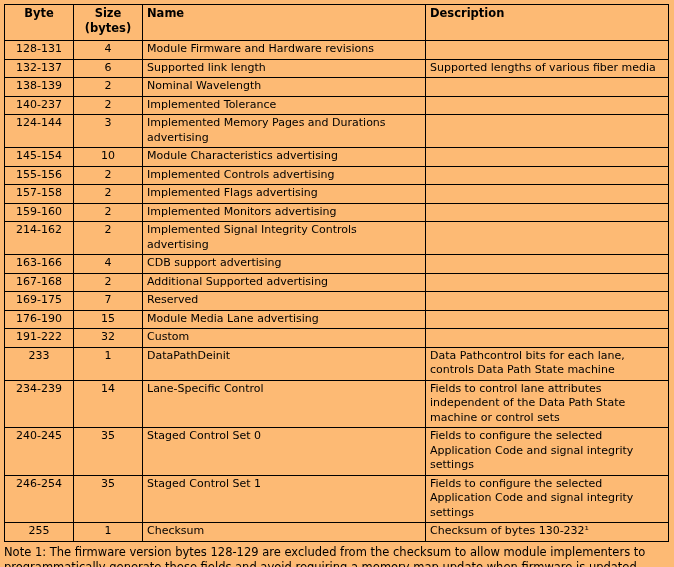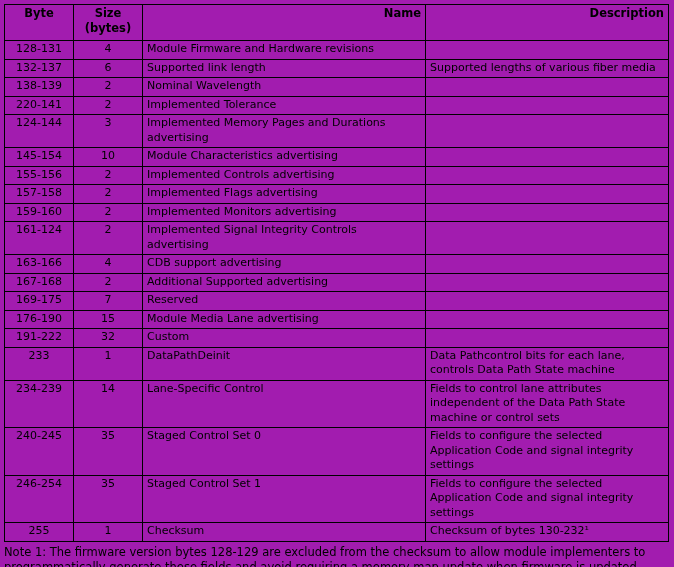--- a/index.html
+++ b/index.html
@@ -6,21 +6,21 @@
     margin: 0;
     padding: 0;
     background: #ffffff;
     width: 674px;
     font-family: "DejaVu Sans", "Liberation Sans", sans-serif;
     color: #000000;
   }
   .page {
     width: 674px;
     height: 567px;
-    background: #a21caf;
+    background: #fdba74;
     box-sizing: border-box;
     padding: 4px 0 0 4px;
   }
   table.byte-map {
     border-collapse: collapse;
     table-layout: fixed;
     width: 664px;
   }
   table.byte-map col.c-byte { width: 69px; }
   table.byte-map col.c-size { width: 69px; }
@@ -32,21 +32,21 @@
     padding: 1px 4px 2px 4px;
     vertical-align: top;
     font-size: 11px;
     line-height: 1.32;
     overflow: hidden;
     word-wrap: break-word;
   }
   table.byte-map th {
     font-size: 11.5px;
     font-weight: bold;
-    text-align: right;
+    text-align: left;
     height: 32px;
   }
   table.byte-map th.center,
   table.byte-map td.center {
     text-align: center;
   }
   .footnote {
     font-size: 11.5px;
     line-height: 1.3;
     margin: 3px 2px 0 0;
@@ -85,21 +85,21 @@
           <td>Supported link length</td>
           <td>Supported lengths of various fiber media</td>
         </tr>
         <tr>
           <td class="center">138-139</td>
           <td class="center">2</td>
           <td>Nominal Wavelength</td>
           <td></td>
         </tr>
         <tr>
-          <td class="center">220-141</td>
+          <td class="center">140-237</td>
           <td class="center">2</td>
           <td>Implemented Tolerance</td>
           <td></td>
         </tr>
         <tr>
           <td class="center">124-144</td>
           <td class="center">3</td>
           <td>Implemented Memory Pages and Durations advertising</td>
           <td></td>
         </tr>
@@ -121,21 +121,21 @@
           <td>Implemented Flags advertising</td>
           <td></td>
         </tr>
         <tr>
           <td class="center">159-160</td>
           <td class="center">2</td>
           <td>Implemented Monitors advertising</td>
           <td></td>
         </tr>
         <tr>
-          <td class="center">161-124</td>
+          <td class="center">214-162</td>
           <td class="center">2</td>
           <td>Implemented Signal Integrity Controls advertising</td>
           <td></td>
         </tr>
         <tr>
           <td class="center">163-166</td>
           <td class="center">4</td>
           <td>CDB support advertising</td>
           <td></td>
         </tr>

